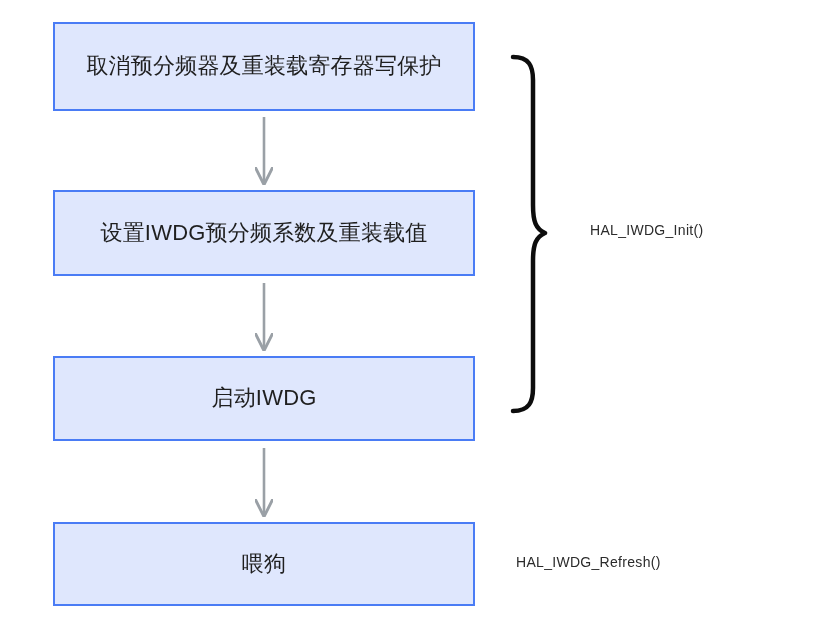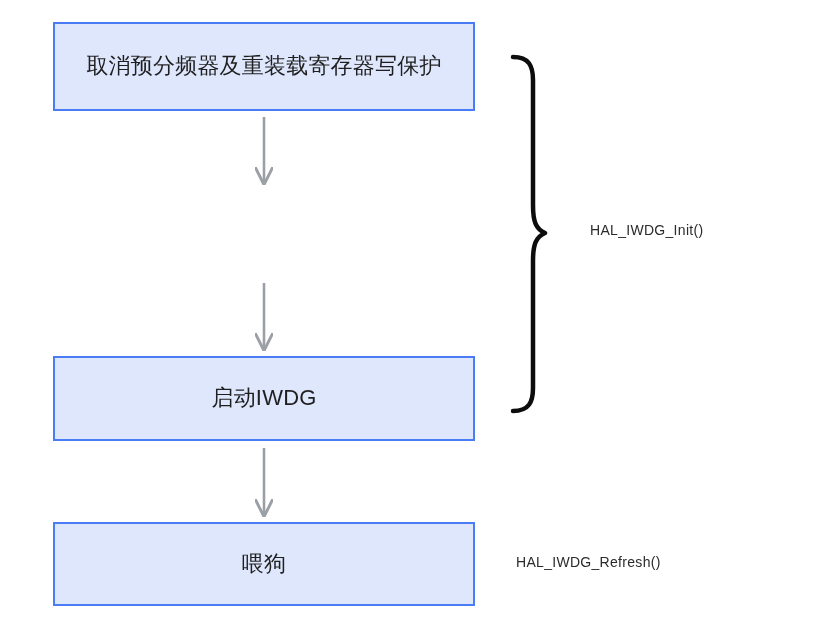--- a/index.html
+++ b/index.html
@@ -96,20 +96,23 @@
              L 533 205
              C 533 222 536 229 545 233
              C 536 237 533 244 533 261
              L 533 388
              C 533 402 529 411 513 411" fill="none" stroke="#0d0d0d" stroke-width="4.5" stroke-linecap="round" stroke-linejoin="round"></path>
   </svg>
 
   <div class="node node-1">
     <span class="node-label">取消预分频器及重装载寄存器写保护</span>
   </div>
+  <div class="node node-2">
+    <span class="node-label">设置IWDG预分频系数及重装载值</span>
+  </div>
   <div class="node node-4">
     <span class="node-label">喂狗</span>
   </div>
   <div class="node node-3">
     <span class="node-label">启动IWDG</span>
   </div>
 
   <div class="side-label label-init">HAL_IWDG_Init()</div>
   <div class="side-label label-refresh">HAL_IWDG_Refresh()</div>
 

